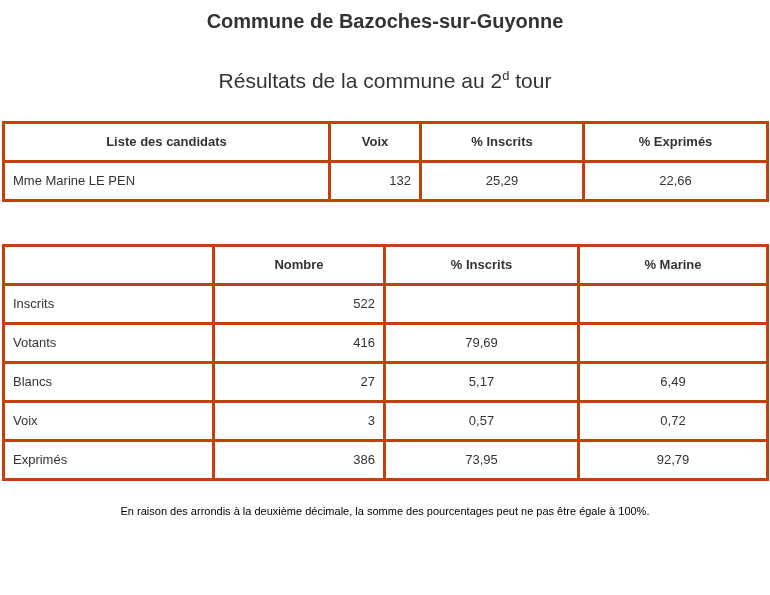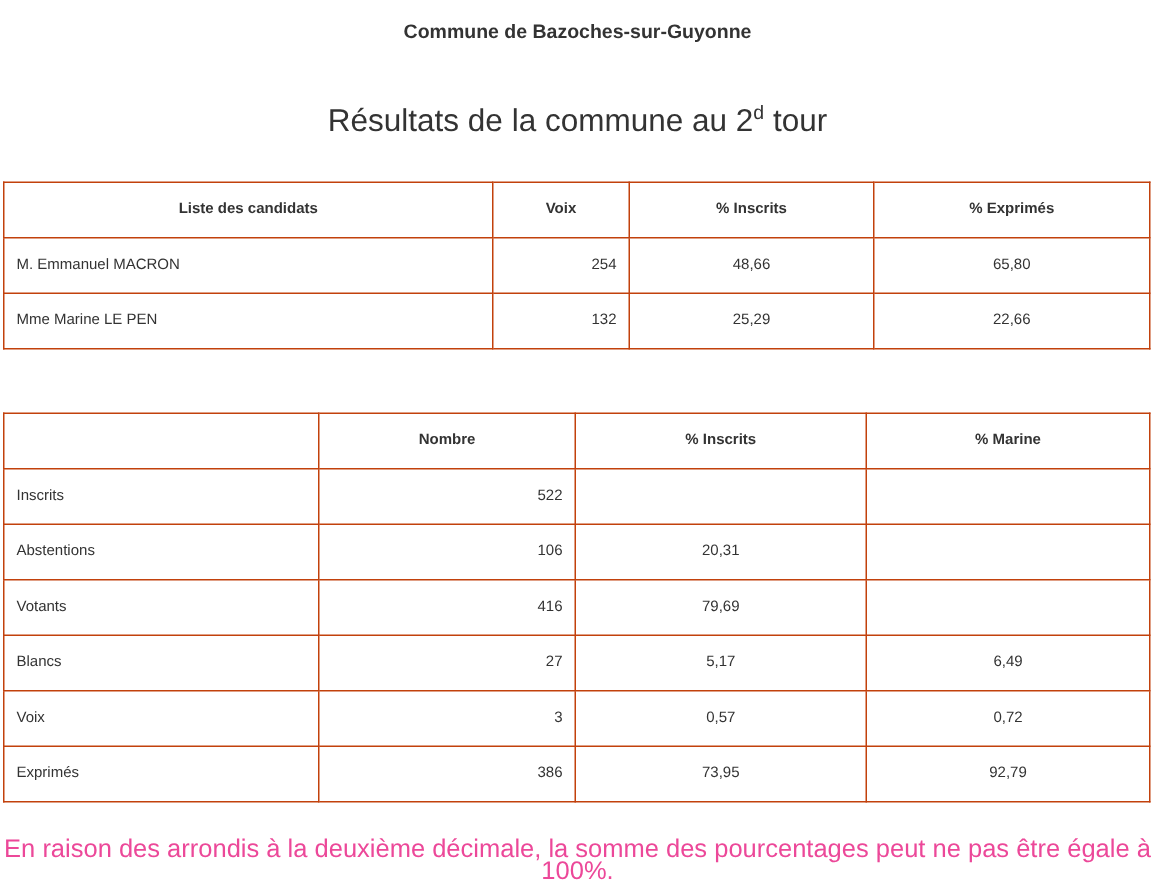--- a/index.html
+++ b/index.html
@@ -8,21 +8,21 @@
     background: #ffffff;
   }
   body {
     width: 770px;
     height: 595px;
     overflow: hidden;
     font-family: "Liberation Sans", sans-serif;
     color: #333333;
   }
   .page-title {
-    font-size: 13px;
+    font-size: 20px;
     font-weight: bold;
     text-align: center;
     margin: 10px 0 0 0;
     line-height: 22px;
   }
   .page-subtitle {
     font-size: 21px;
     font-weight: normal;
     text-align: center;
     margin: 36px 0 0 0;
@@ -34,42 +34,42 @@
   }
   table {
     border-collapse: collapse;
     table-layout: fixed;
     width: 764px;
     margin-left: 2px;
   }
   .candidates-table { margin-top: 28px; }
   .participation-table { margin-top: 42px; }
   th, td {
-    border: 1px solid #c2410c;
+    border: 3px solid #c2410c;
     padding: 10px 8px;
-    font-size: 10px;
+    font-size: 13px;
     line-height: 16px;
     vertical-align: middle;
     overflow: hidden;
     white-space: nowrap;
   }
   th {
     font-weight: bold;
     text-align: center;
     color: #333333;
   }
   td.cell-left   { text-align: left; }
   td.cell-right  { text-align: right; }
   td.cell-center { text-align: center; }
   .footnote {
     margin: 23px 0 0 0;
     text-align: center;
-    font-size: 17px;
+    font-size: 11px;
     line-height: 15px;
-    color: #ec4899;
+    color: #000000;
   }
 </style>
 </head>
 <body>
 
 <h1 class="page-title">Commune de Bazoches-sur-Guyonne</h1>
 
 <h2 class="page-subtitle"><span>Résultats de la commune au 2</span><sup>d</sup><span> tour</span></h2>
 
 <table class="candidates-table">
@@ -81,26 +81,20 @@
   </colgroup>
   <thead>
     <tr>
       <th>Liste des candidats</th>
       <th>Voix</th>
       <th>% Inscrits</th>
       <th>% Exprimés</th>
     </tr>
   </thead>
   <tbody>
-    <tr>
-      <td class="cell-left">M. Emmanuel MACRON</td>
-      <td class="cell-right">254</td>
-      <td class="cell-center">48,66</td>
-      <td class="cell-center">65,80</td>
-    </tr>
     <tr>
       <td class="cell-left">Mme Marine LE PEN</td>
       <td class="cell-right">132</td>
       <td class="cell-center">25,29</td>
       <td class="cell-center">22,66</td>
     </tr>
   </tbody>
 </table>
 
 <table class="participation-table">
@@ -119,26 +113,20 @@
     </tr>
   </thead>
   <tbody>
     <tr>
       <td class="cell-left">Inscrits</td>
       <td class="cell-right">522</td>
       <td class="cell-center"></td>
       <td class="cell-center"></td>
     </tr>
     <tr>
-      <td class="cell-left">Abstentions</td>
-      <td class="cell-right">106</td>
-      <td class="cell-center">20,31</td>
-      <td class="cell-center"></td>
-    </tr>
-    <tr>
       <td class="cell-left">Votants</td>
       <td class="cell-right">416</td>
       <td class="cell-center">79,69</td>
       <td class="cell-center"></td>
     </tr>
     <tr>
       <td class="cell-left">Blancs</td>
       <td class="cell-right">27</td>
       <td class="cell-center">5,17</td>
       <td class="cell-center">6,49</td>

